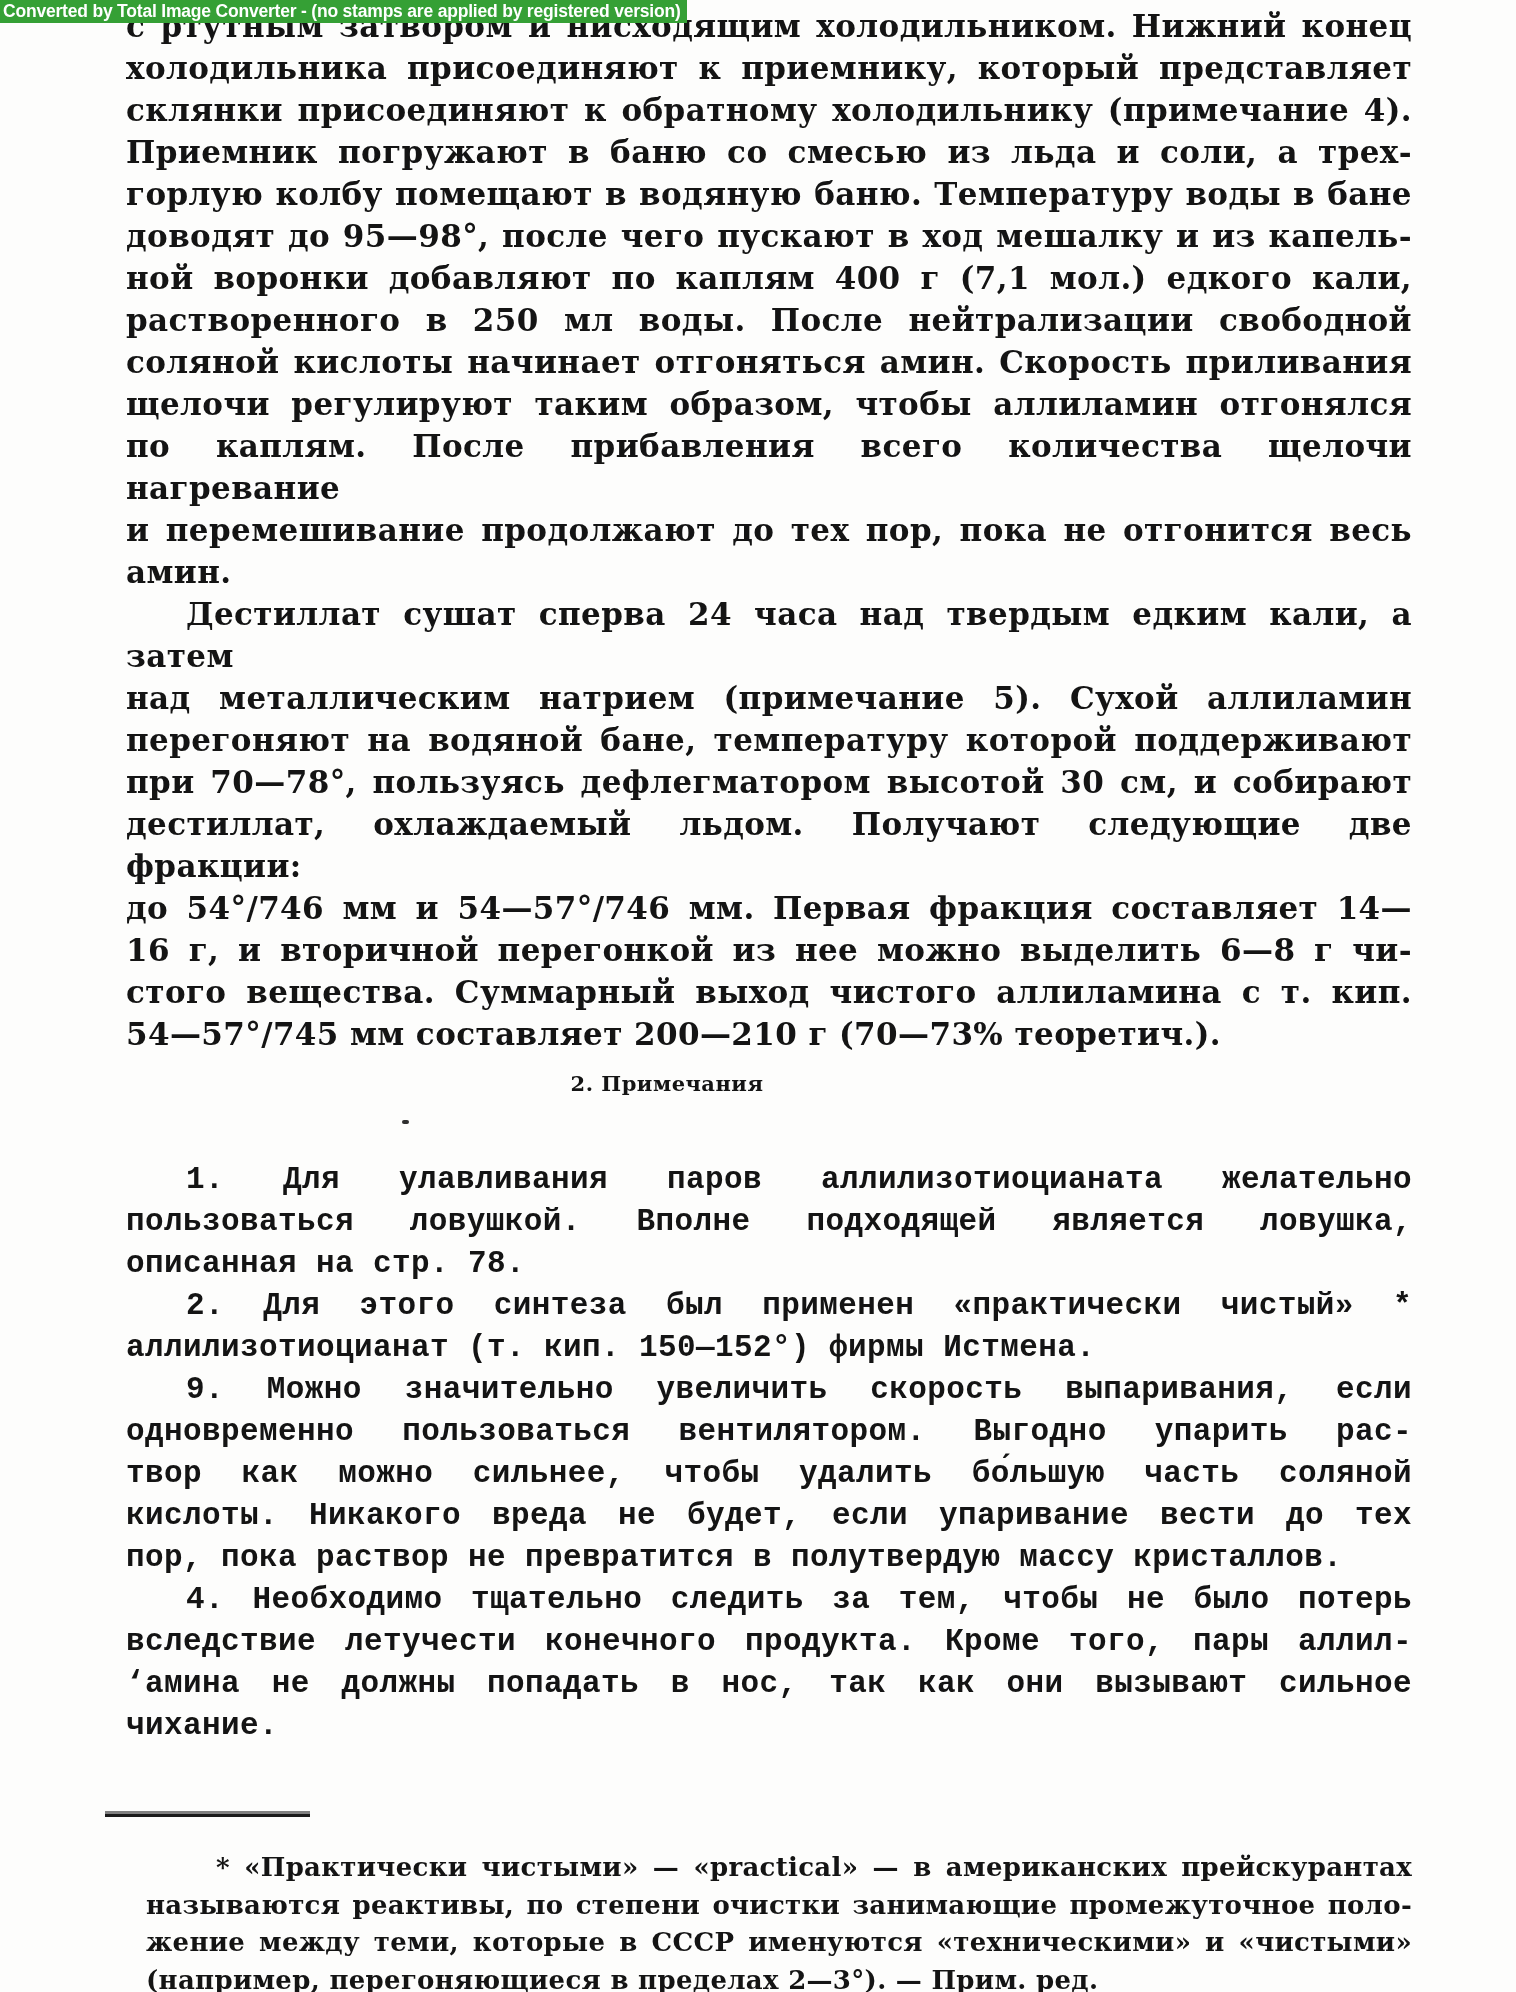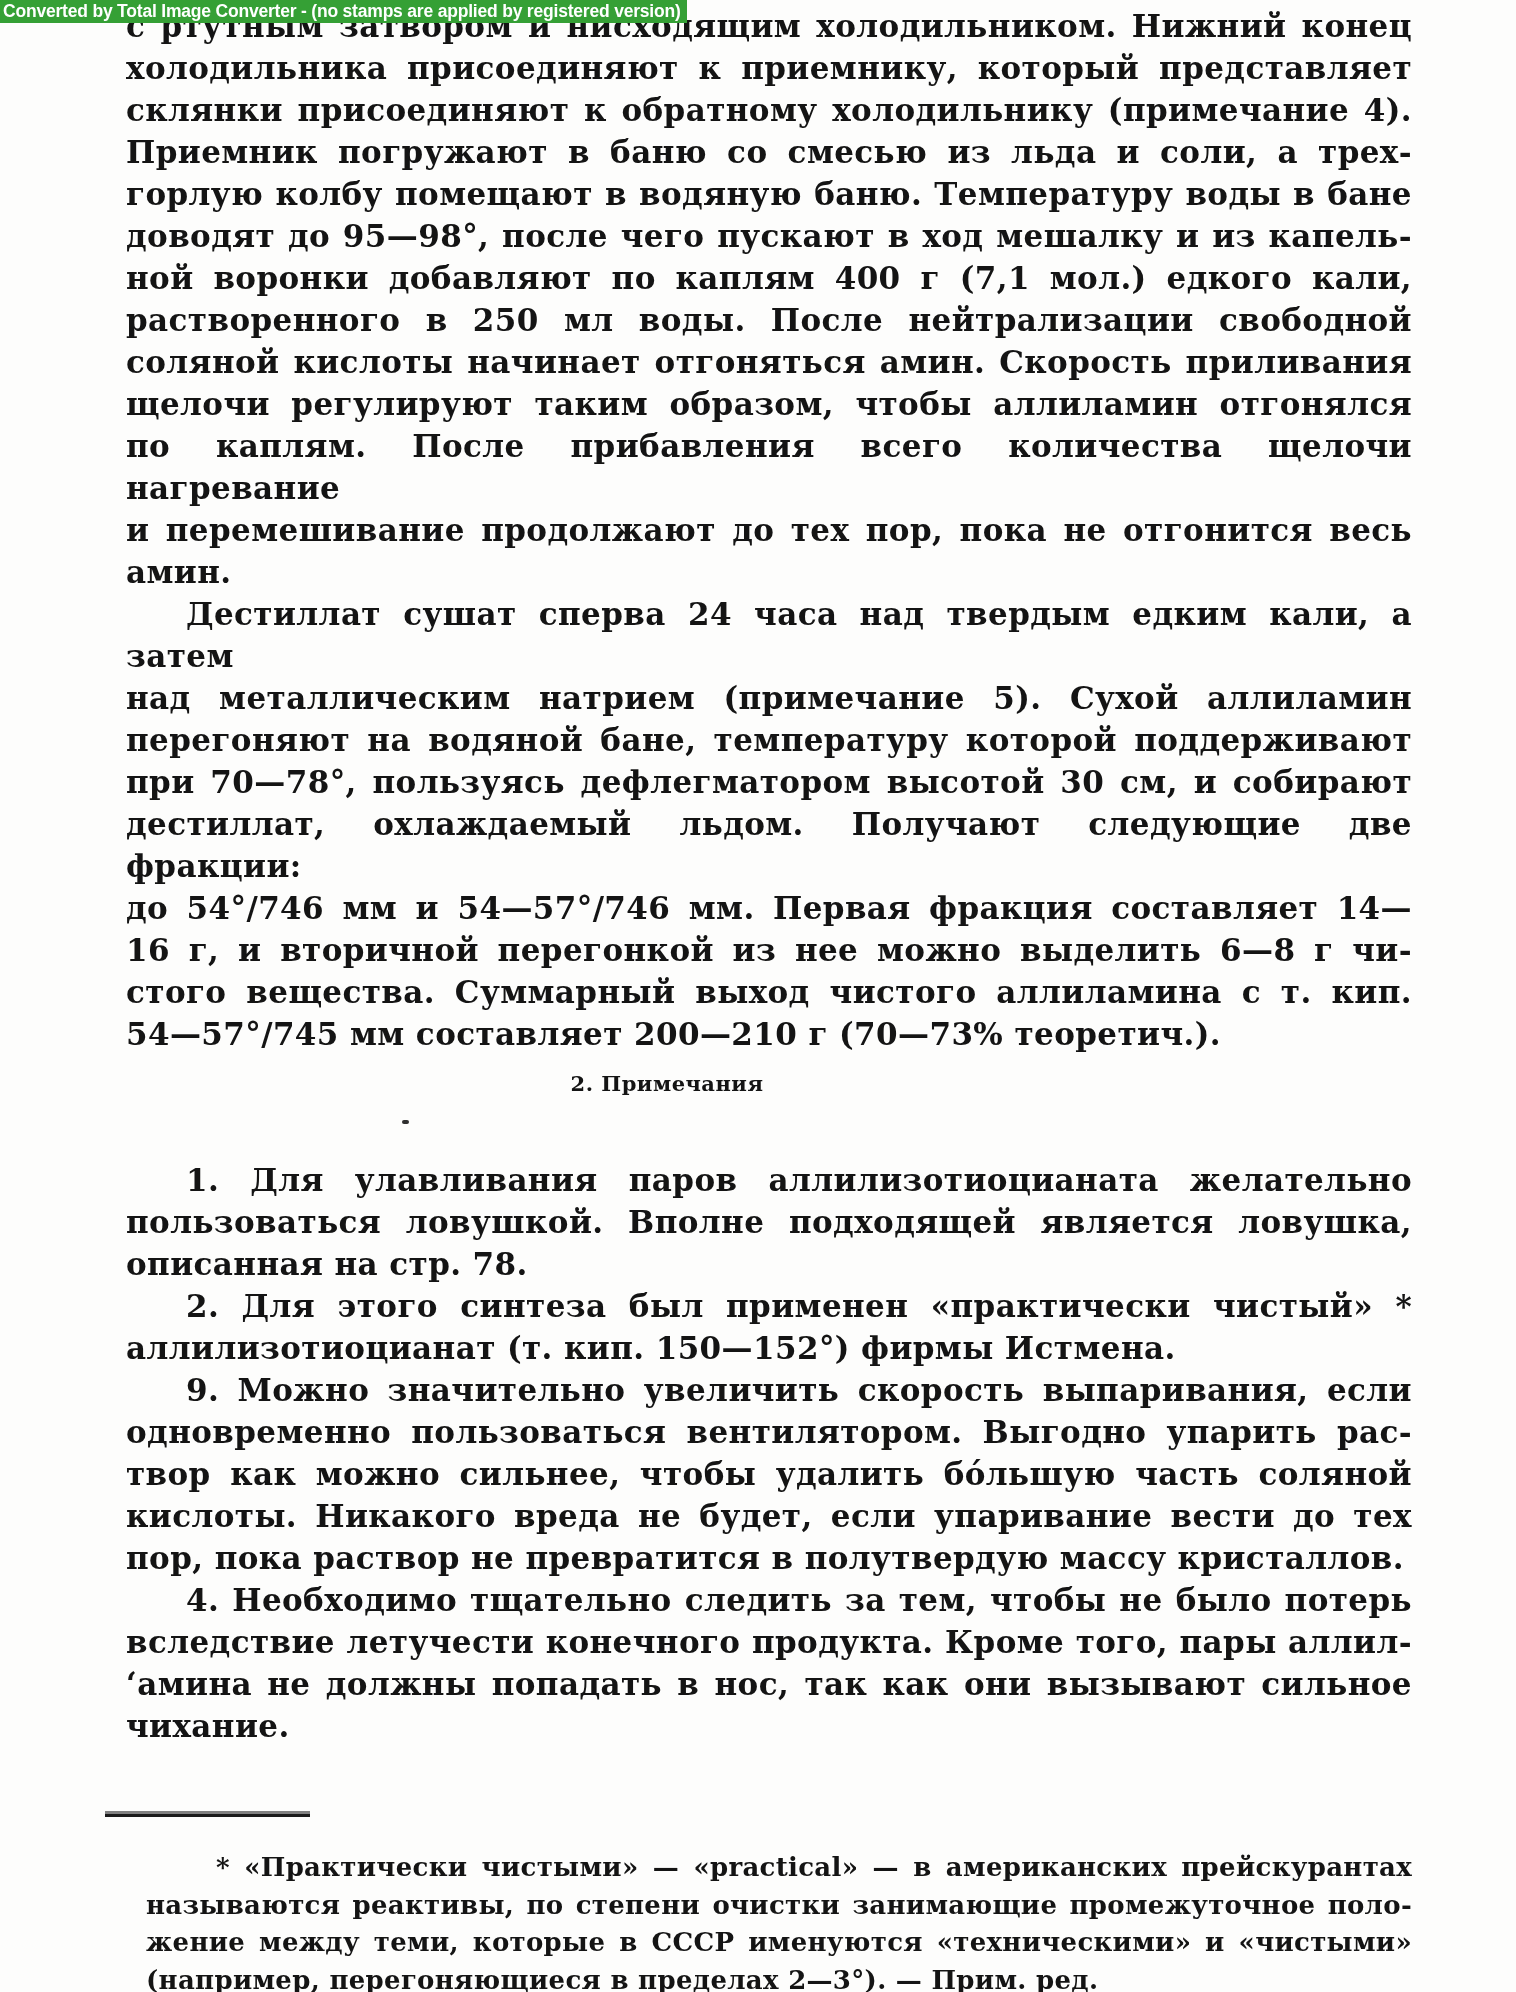--- a/index.html
+++ b/index.html
@@ -80,20 +80,21 @@
   
   .notes {
     position: absolute;
     left: 82px;
     top: 1159px;
     width: 1330px;
     font-size: 31px;
     font-weight: bold;
     line-height: 42px;
     letter-spacing: 0.4px;
+    font-family: Liberation Mono, monospace;
   }
   
   .fnrule {
     position: absolute;
     left: 105px;
     top: 1814px;
     width: 205px;
     height: 3px;
     background: #1a1a1a;
     box-shadow: 0 -3px 0 rgba(25,25,25,0.55);

